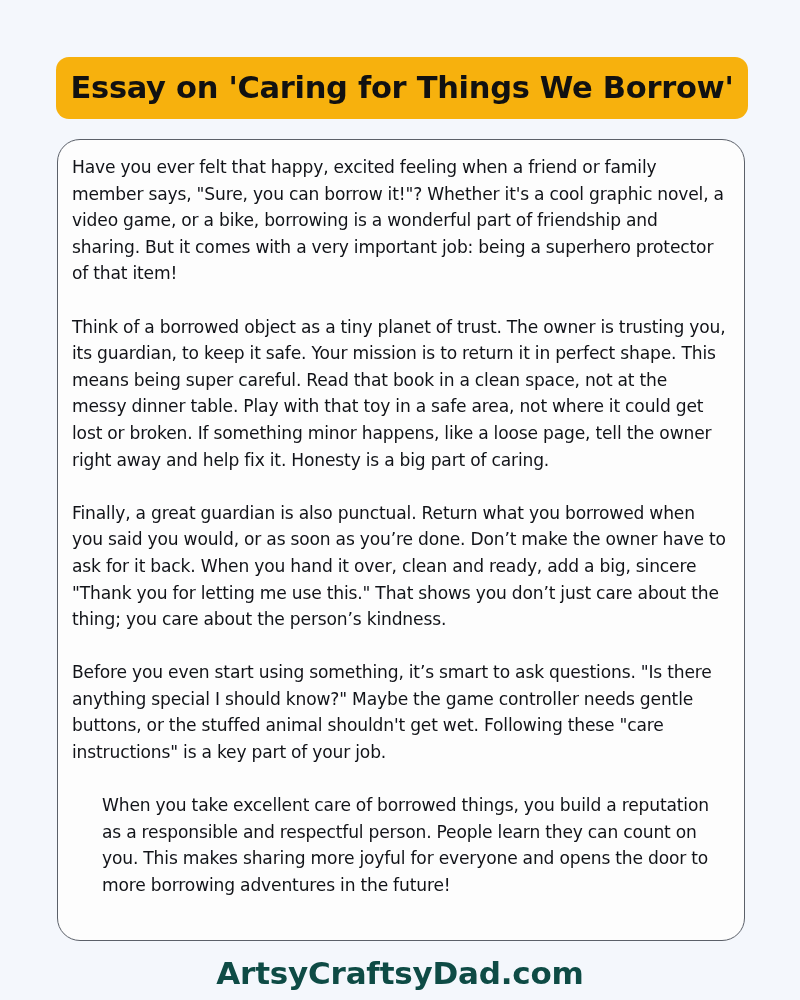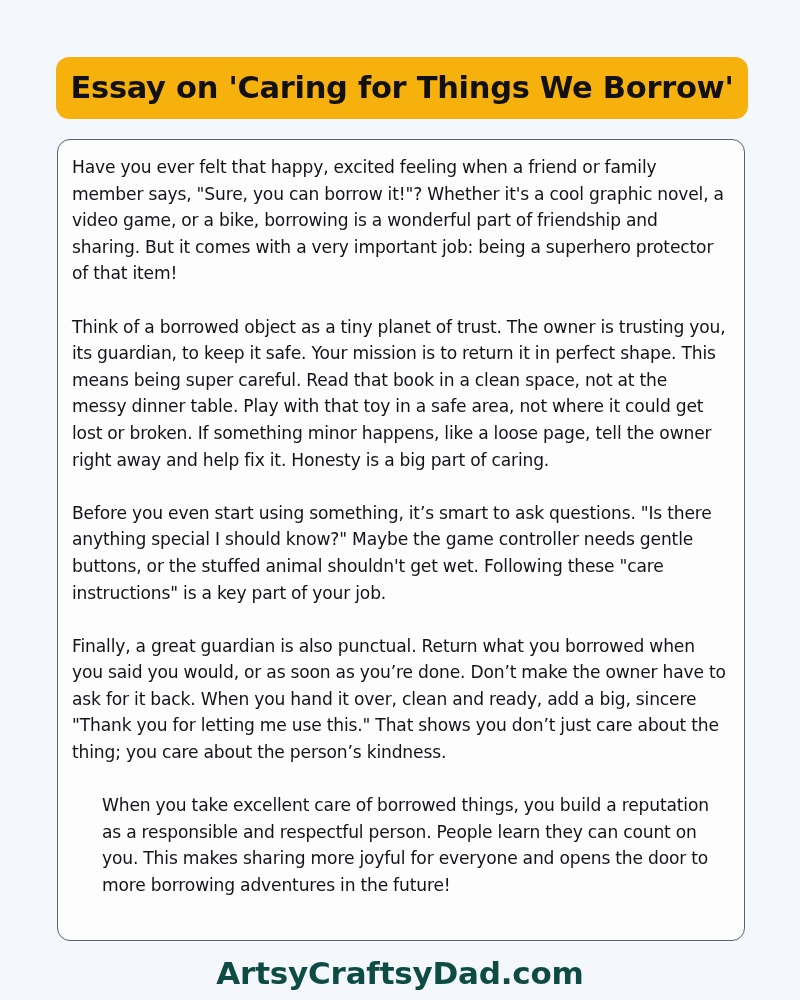--- a/index.html
+++ b/index.html
@@ -55,21 +55,21 @@
   
   .essay-card {
     position: absolute;
     left: 57px;
     top: 139px;
     width: 688px;
     height: 802px;
     box-sizing: border-box;
     background: #fdfdfd;
     border: 1.6px solid #5b6069;
-    border-radius: 13px;
+    border-radius: 23px;
     padding: 14px 18px 10px 14px;
     overflow: hidden;
   }
 
   .essay-body {
     font-family: "DejaVu Sans", sans-serif;
     font-size: 17.1px;
     line-height: 26.6px;
     color: #111318;
     letter-spacing: -0.15px;
@@ -104,21 +104,21 @@
 <div class="page">
 
   <div class="title-banner">
     <div class="title-text">Essay on 'Caring for Things We Borrow'</div>
   </div>
 
   <div class="essay-card">
     <div class="essay-body">
       <p>Have you ever felt that happy, excited feeling when a friend or family member says, "Sure, you can borrow it!"? Whether it's a cool graphic novel, a video game, or a bike, borrowing is a wonderful part of friendship and sharing. But it comes with a very important job: being a superhero protector of that item!</p>
       <p>Think of a borrowed object as a tiny planet of trust. The owner is trusting you, its guardian, to keep it safe. Your mission is to return it in perfect shape. This means being super careful. Read that book in a clean space, not at the messy dinner table. Play with that toy in a safe area, not where it could get lost or broken. If something minor happens, like a loose page, tell the owner right away and help fix it. Honesty is a big part of caring.</p>
+      <p>Finally, a great guardian is also punctual. Return what you borrowed when you said you would, or as soon as you’re done. Don’t make the owner have to ask for it back. When you hand it over, clean and ready, add a big, sincere "Thank you for letting me use this." That shows you don’t just care about the thing; you care about the person’s kindness.</p>
       <p>Before you even start using something, it’s smart to ask questions. "Is there anything special I should know?" Maybe the game controller needs gentle buttons, or the stuffed animal shouldn't get wet. Following these "care instructions" is a key part of your job.</p>
-      <p>Finally, a great guardian is also punctual. Return what you borrowed when you said you would, or as soon as you’re done. Don’t make the owner have to ask for it back. When you hand it over, clean and ready, add a big, sincere "Thank you for letting me use this." That shows you don’t just care about the thing; you care about the person’s kindness.</p>
       <p>When you take excellent care of borrowed things, you build a reputation as a responsible and respectful person. People learn they can count on you. This makes sharing more joyful for everyone and opens the door to more borrowing adventures in the future!</p>
     </div>
   </div>
 
   <div class="footer-brand">ArtsyCraftsyDad.com</div>
 
 </div>
 
 </body></html>

